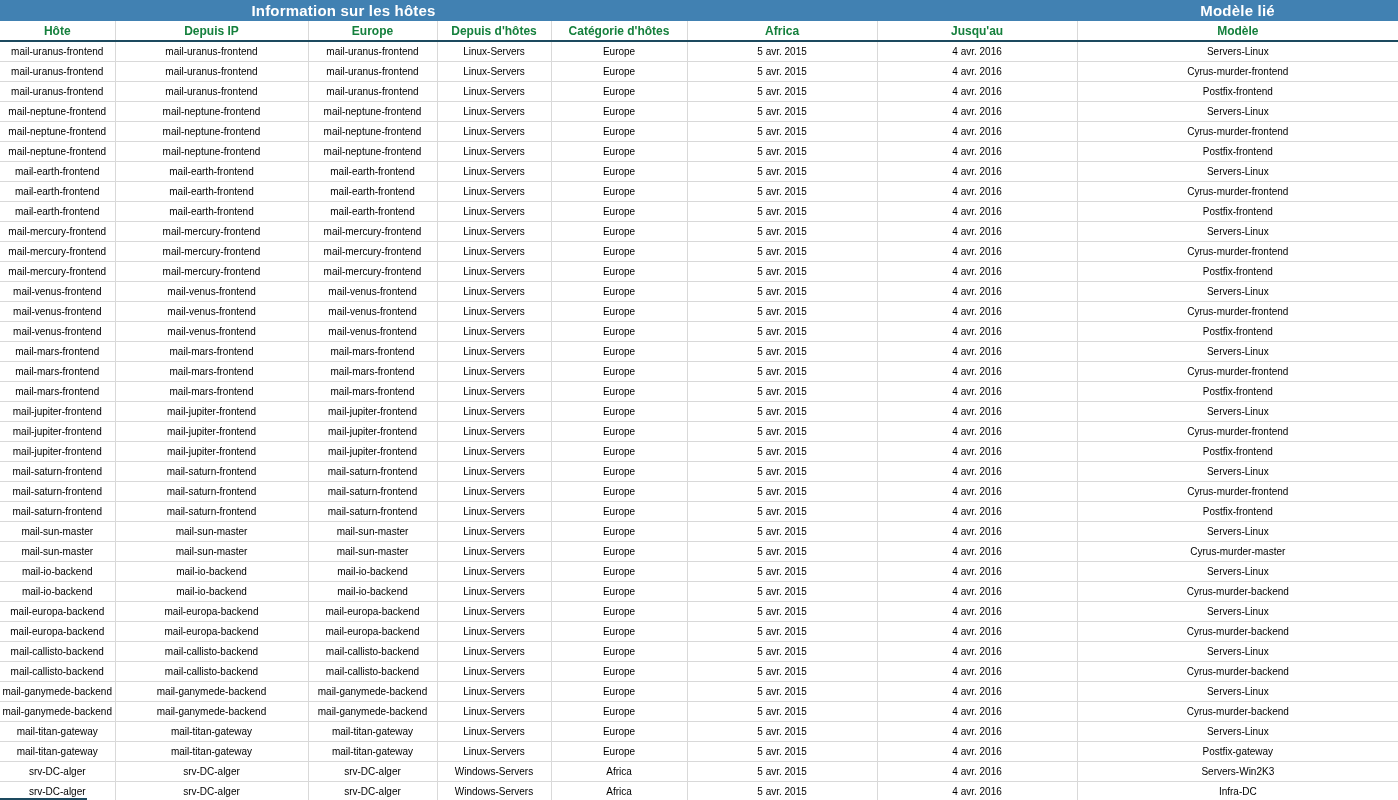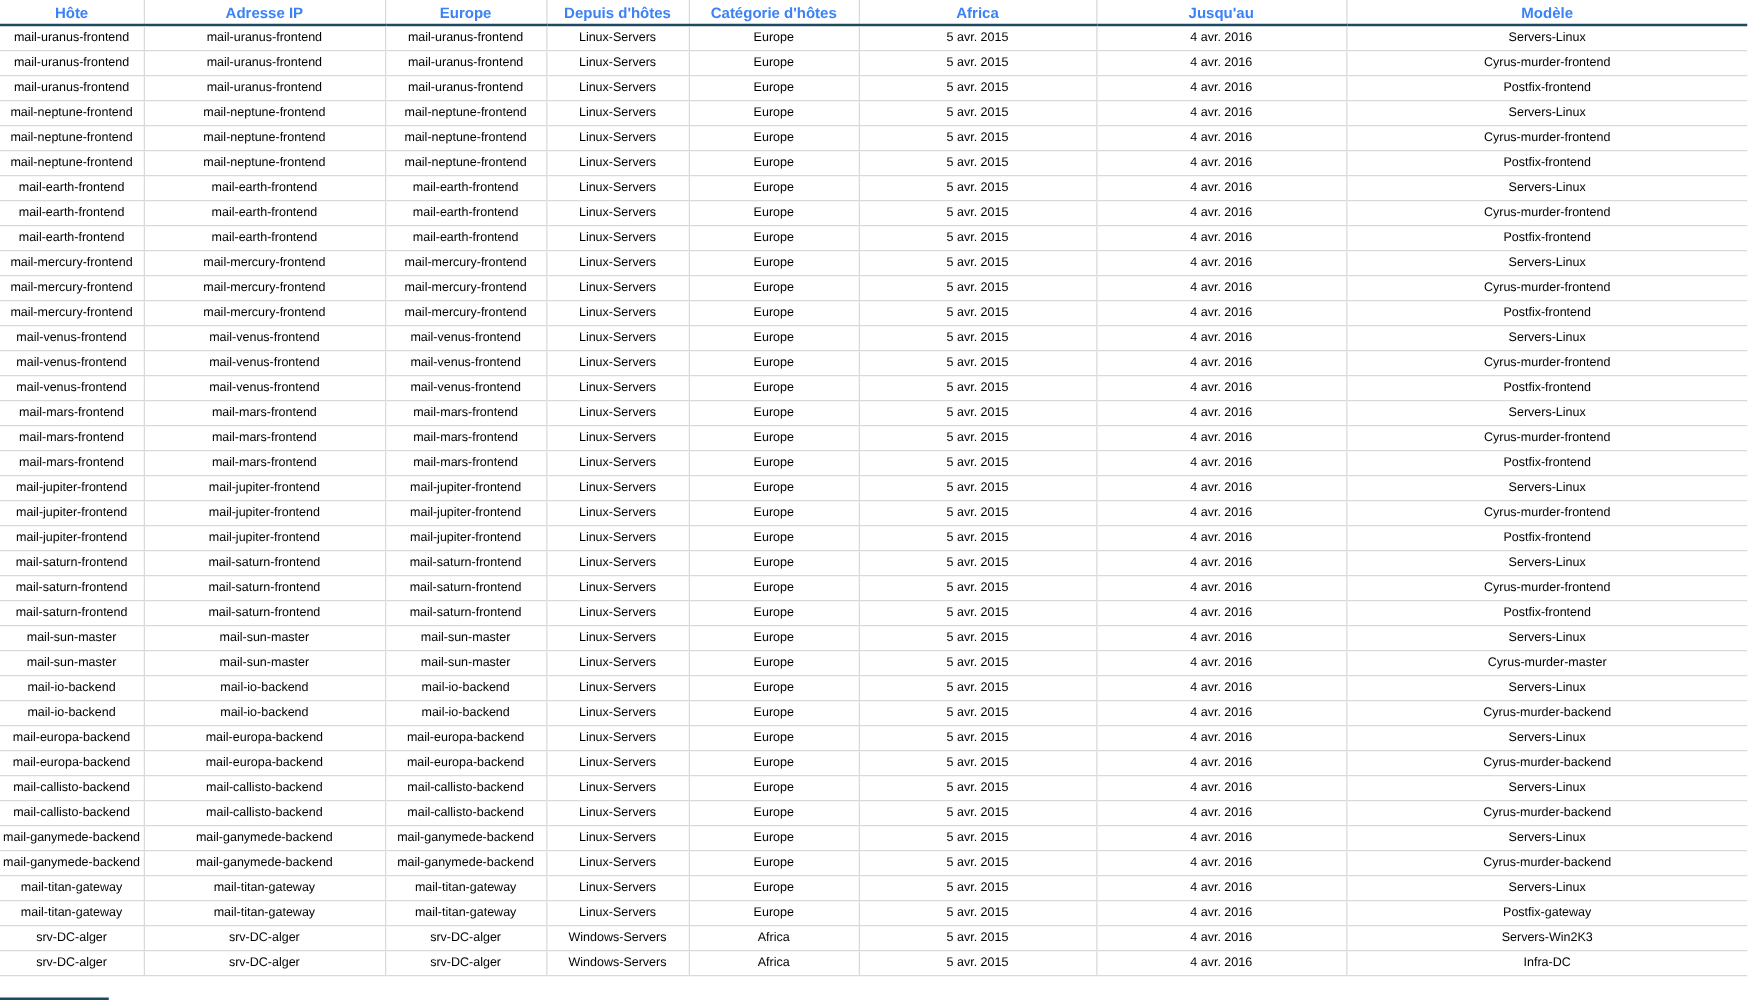--- a/index.html
+++ b/index.html
@@ -26,21 +26,21 @@
     padding: 0;
     text-align: center;
     border: none;
     letter-spacing: 0.2px;
     white-space: nowrap;
     overflow: hidden;
   }
   
   tr.cols th {
     background: #ffffff;
-    color: #3b82f6;
+    color: #15803d;
     font-size: 12px;
     font-weight: bold;
     height: 19px;
     padding: 0;
     text-align: center;
     border-left: 1px solid #d9d9d9;
     border-bottom: 2px solid #1d4a5f;
     white-space: nowrap;
     overflow: hidden;
   }
@@ -79,23 +79,28 @@
     <col style="width:115px">
     <col style="width:193px">
     <col style="width:129px">
     <col style="width:114px">
     <col style="width:136px">
     <col style="width:190px">
     <col style="width:200px">
     <col style="width:321px">
   </colgroup>
   <thead>
+    <tr class="band">
+      <th colspan="5">Information sur les hôtes</th>
+      <th colspan="2"></th>
+      <th colspan="1">Modèle lié</th>
+    </tr>
     <tr class="cols">
       <th>Hôte</th>
-      <th>Adresse IP</th>
+      <th>Depuis IP</th>
       <th>Europe</th>
       <th>Depuis d'hôtes</th>
       <th>Catégorie d'hôtes</th>
       <th>Africa</th>
       <th>Jusqu'au</th>
       <th>Modèle</th>
     </tr>
   </thead>
   <tbody>
       <tr>

